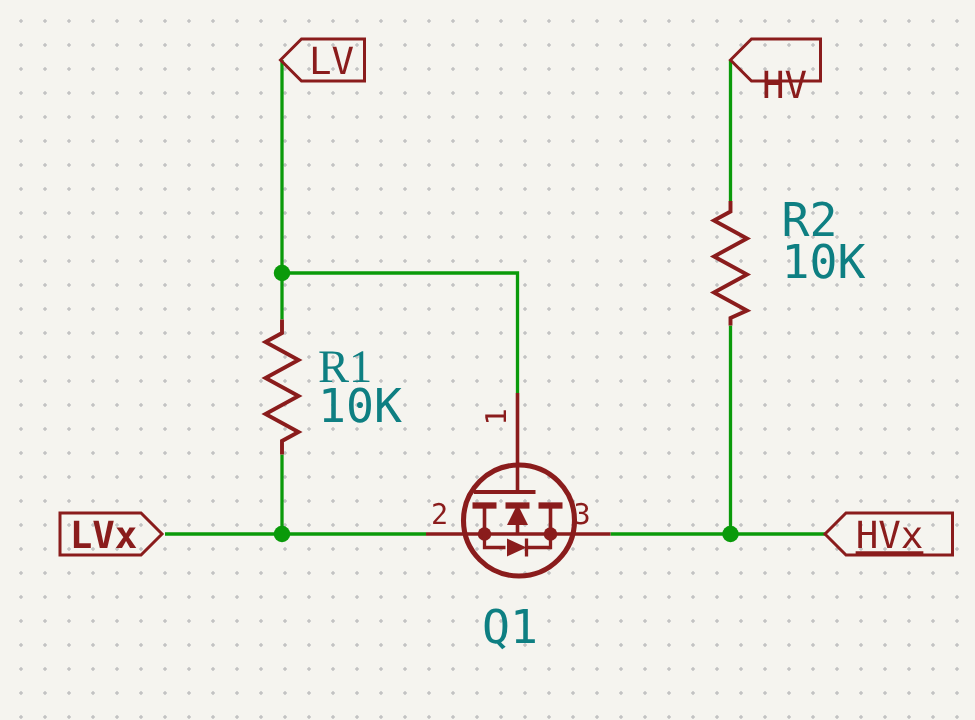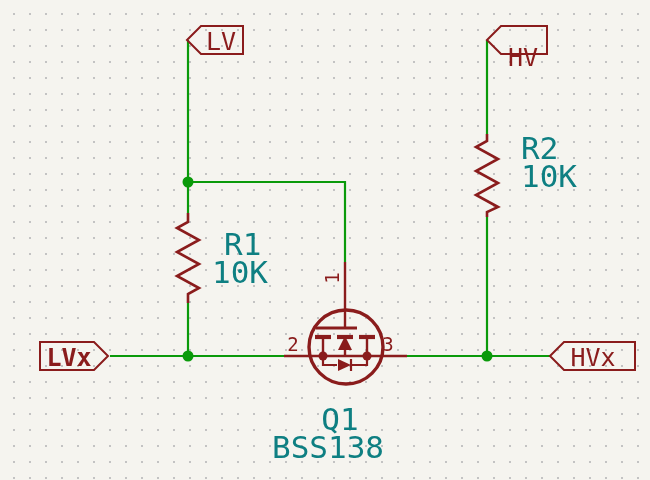--- a/index.html
+++ b/index.html
@@ -95,28 +95,27 @@
         <path d="M367,356 V365 H351"></path>
         <path d="M351,359 V371"></path>
       </g>
       <polygon points="338,359 338,371 351,365" fill="#8a1c1c"></polygon>
     </g>
   </svg>
 
   <span class="txt label-text" style="left:221px;top:41px;">LV</span>
   <span class="txt label-text" style="left:523px;top:57px;text-align:right;">HV</span>
   <span class="txt label-text" style="left:69px;top:357px;font-weight:bold;">LVx</span>
-  <span class="txt label-text" style="left:593px;top:357px;">HVx</span>
+  <span class="txt label-text" style="left:593px;top:357px;text-decoration:underline;">HVx</span>
 
-  <span class="txt leftalign field-text" style="left:224px;top:244px;">R1</span>
+  <span class="txt leftalign field-text" style="left:212px;top:244px;font-family:Liberation Serif, serif;">R1</span>
   <span class="txt leftalign field-text" style="left:212px;top:272px;">10K</span>
 
   <span class="txt leftalign field-text" style="left:521px;top:148px;">R2</span>
   <span class="txt leftalign field-text" style="left:521px;top:176px;">10K</span>
 
   <span class="txt field-text" style="left:340px;top:419px;">Q1</span>
-  <span class="txt field-text" style="left:328px;top:447px;">BSS138</span>
 
   <span class="txt pin-number rot" style="left:332px;top:278px;">1</span>
   <span class="txt pin-number" style="left:293px;top:344px;">2</span>
   <span class="txt pin-number" style="left:388px;top:344px;">3</span>
 
 </div>
 
 </body></html>

